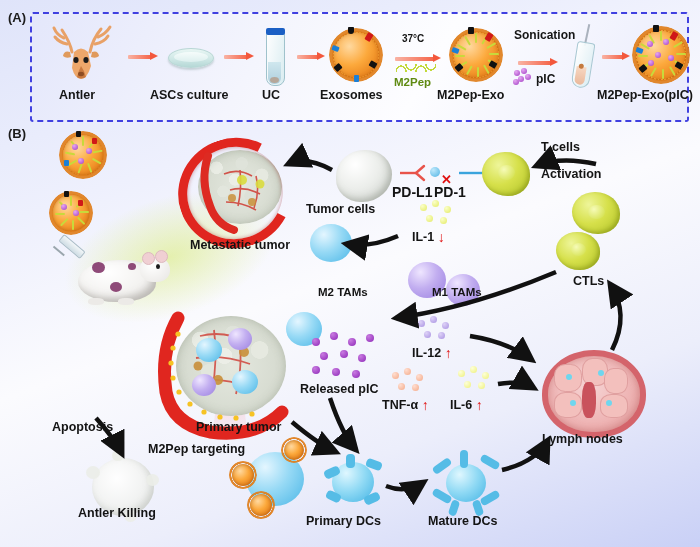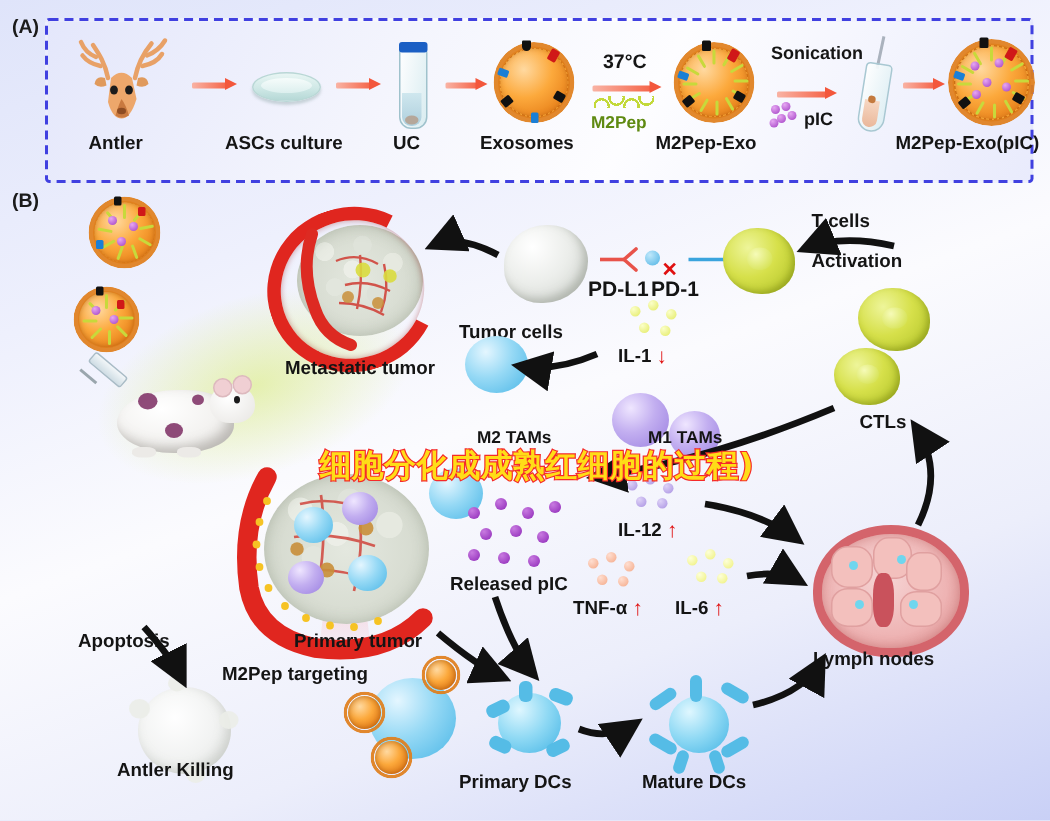--- a/index.html
+++ b/index.html
@@ -241,21 +241,21 @@
         <div class="rim"></div>
       <div class="prot" style="left:16px;top:-4px;background:#111;width:6px;height:7px;border-radius:1px 1px 4px 4px;"></div>
       <div class="prot" style="left:34px;top:2px;background:#d01818;width:6px;height:8px;transform:rotate(30deg);"></div>
       <div class="prot" style="left:1px;top:14px;background:#1b7fd6;width:5px;height:7px;transform:rotate(-70deg);"></div>
       <div class="prot" style="left:3px;top:33px;background:#111;width:6px;height:7px;transform:rotate(-130deg);"></div>
       <div class="prot" style="left:38px;top:30px;background:#111;width:6px;height:7px;transform:rotate(120deg);"></div>
       <div class="prot" style="left:22px;top:44px;background:#1b7fd6;width:5px;height:7px;"></div>
     </div>
     <div class="a-cap" style="left:288px;top:74px;">Exosomes</div>
 
-    <div class="a-cap" style="left:370px;top:19px;font-size:13px;">37°C</div>
+    <div class="a-cap" style="left:370px;top:19px;font-size:10px;">37°C</div>
     <div class="redarrow" style="left:363px;top:40px;width:46px;">
       <div class="shaft"></div>
         <div class="head"></div>
     </div>
     <div class="squig" style="left:364px;top:50px;"></div>
     <div class="a-cap" style="left:362px;top:62px;font-size:11.5px;color:#5f8a12;">M2Pep</div>
 
     <div class="exo" style="left:420px;top:17px;width:48px;height:48px;">
       <div class="core"></div>
         <div class="rim"></div>
@@ -408,21 +408,21 @@
         </g>
         <circle cx="52" cy="40" r="5" fill="#d9dc3e" opacity=".9"></circle>
         <circle cx="70" cy="44" r="4.5" fill="#d9dc3e" opacity=".9"></circle>
         <circle cx="42" cy="58" r="4" fill="#c98f3a" opacity=".85"></circle>
         <circle cx="62" cy="62" r="4" fill="#c98f3a" opacity=".85"></circle>
       </svg>
     </div>
     <div class="blabel" style="left:190px;top:116px;">Metastatic tumor</div>
 
     <div class="tumorcell-gray" style="left:336px;top:28px;width:56px;height:52px;"></div>
-    <div class="blabel" style="left:306px;top:92px;">Tumor cells</div>
+    <div class="blabel" style="left:306px;top:80px;">Tumor cells</div>
 
 
     <div class="recv" style="left:398px;top:40px;">
       <svg width="36" height="22" viewBox="0 0 36 22">
         <path d="M2 11 H18" stroke="#e8534a" stroke-width="2.4" fill="none"></path>
         <path d="M18 11 L26 4 M18 11 L26 18" stroke="#e8534a" stroke-width="2.4" fill="none" stroke-linecap="round"></path>
       </svg>
     </div>
     <div class="bluedot" style="left:430px;top:45px;"></div>
     <div class="xmark" style="left:441px;top:51px;">✕</div>
@@ -653,17 +653,16 @@
 
       <path d="M96 296 Q114 316 122 332" stroke="#111" stroke-width="4.5" fill="none" marker-end="url(#ah)"></path>
 
       <path d="M292 300 Q318 322 336 330" stroke="#111" stroke-width="4.5" fill="none" marker-end="url(#ah)"></path>
 
       <path d="M520 400 Q560 380 566 168" stroke="#111" stroke-width="4.5" fill="none" marker-end="url(#ah)" opacity="0"></path>
     </svg>
 
     <div id="overlay-text">
       <br>
-      <span>细胞分化成成熟红细胞的过程)</span>
     </div>
 
   </div>
 </div>
 
 </body></html>

